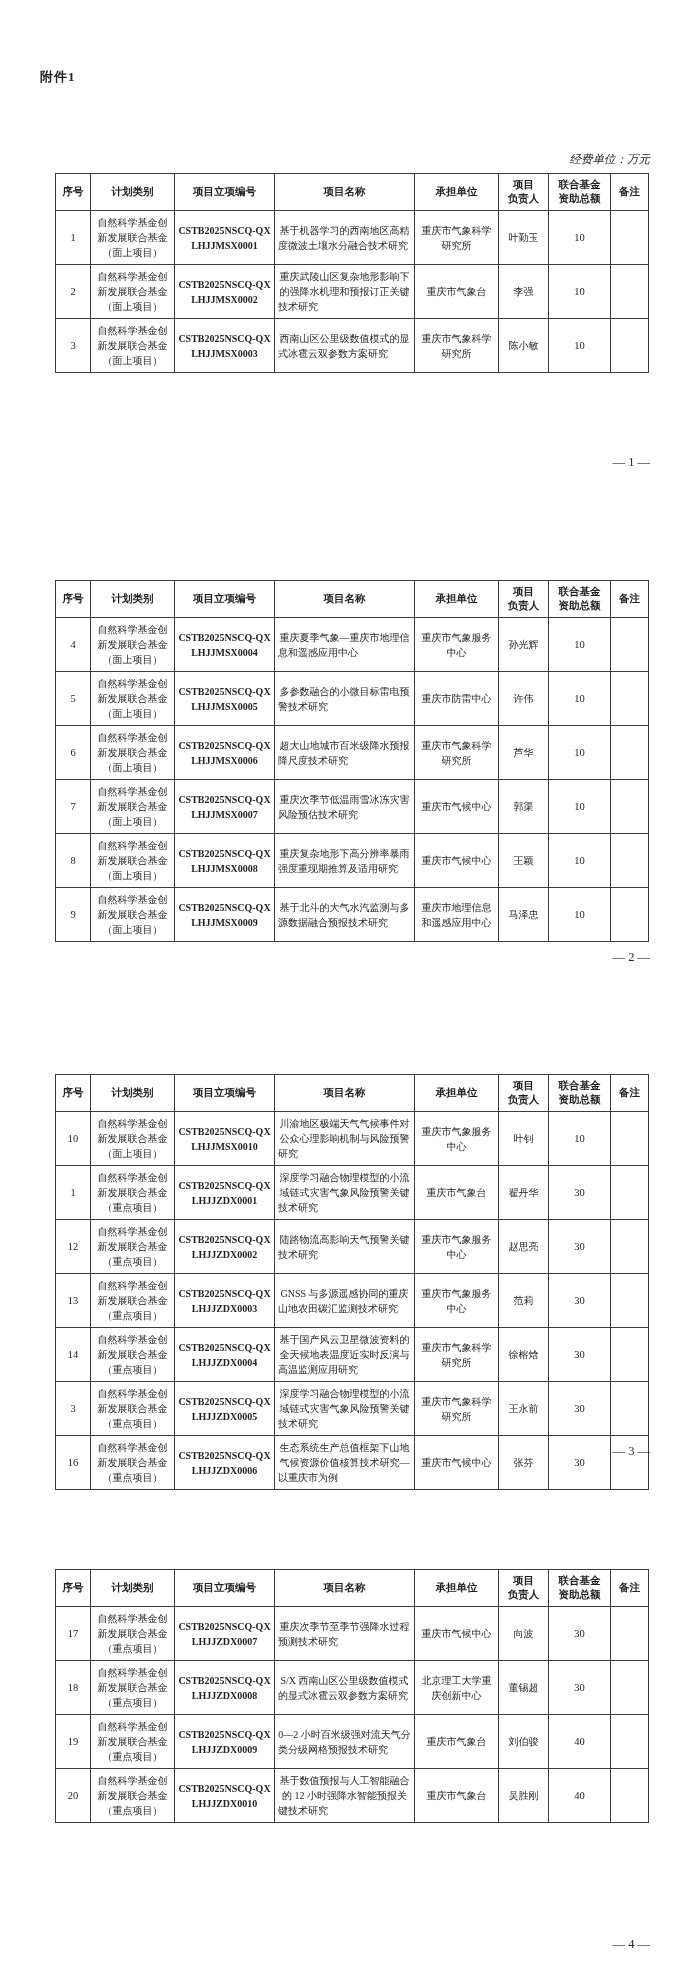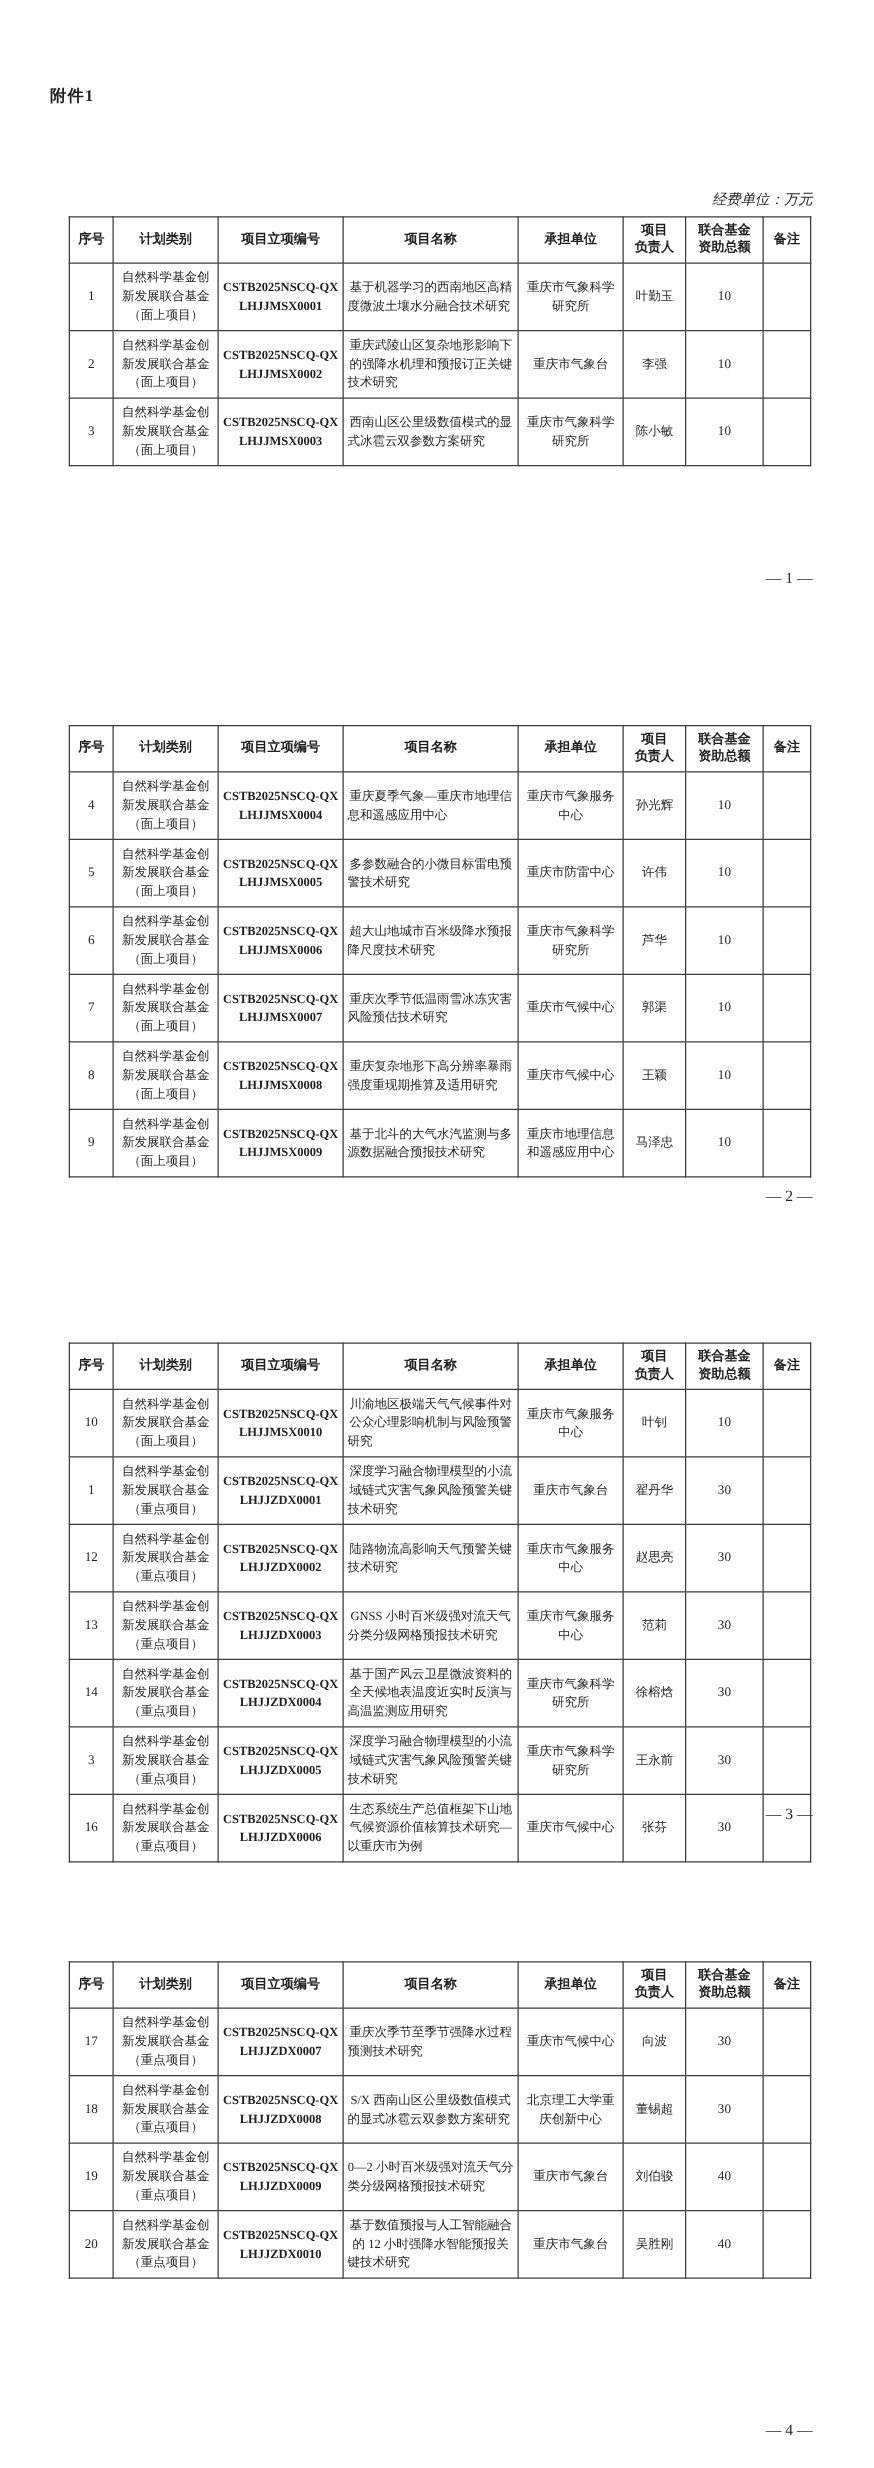--- a/index.html
+++ b/index.html
@@ -270,21 +270,21 @@
           <td class="c-name">陆路物流高影响天气预警关键技术研究</td>
           <td class="c-org">重庆市气象服务中心</td>
           <td class="c-leader">赵思亮</td>
           <td class="c-amount">30</td>
           <td class="c-remark"></td>
         </tr>
         <tr>
           <td class="c-no">13</td>
           <td class="c-category">自然科学基金创新发展联合基金（重点项目）</td>
           <td class="c-code">CSTB2025NSCQ-QX LHJJZDX0003</td>
-          <td class="c-name">GNSS 小时百米级强对流天气分类分级网格预报技术研究</td>
+          <td class="c-name">GNSS 与多源遥感协同的重庆山地农田碳汇监测技术研究</td>
           <td class="c-org">重庆市气象服务中心</td>
           <td class="c-leader">范莉</td>
           <td class="c-amount">30</td>
           <td class="c-remark"></td>
         </tr>
         <tr>
           <td class="c-no">14</td>
           <td class="c-category">自然科学基金创新发展联合基金（重点项目）</td>
           <td class="c-code">CSTB2025NSCQ-QX LHJJZDX0004</td>
           <td class="c-name">基于国产风云卫星微波资料的全天候地表温度近实时反演与高温监测应用研究</td>

